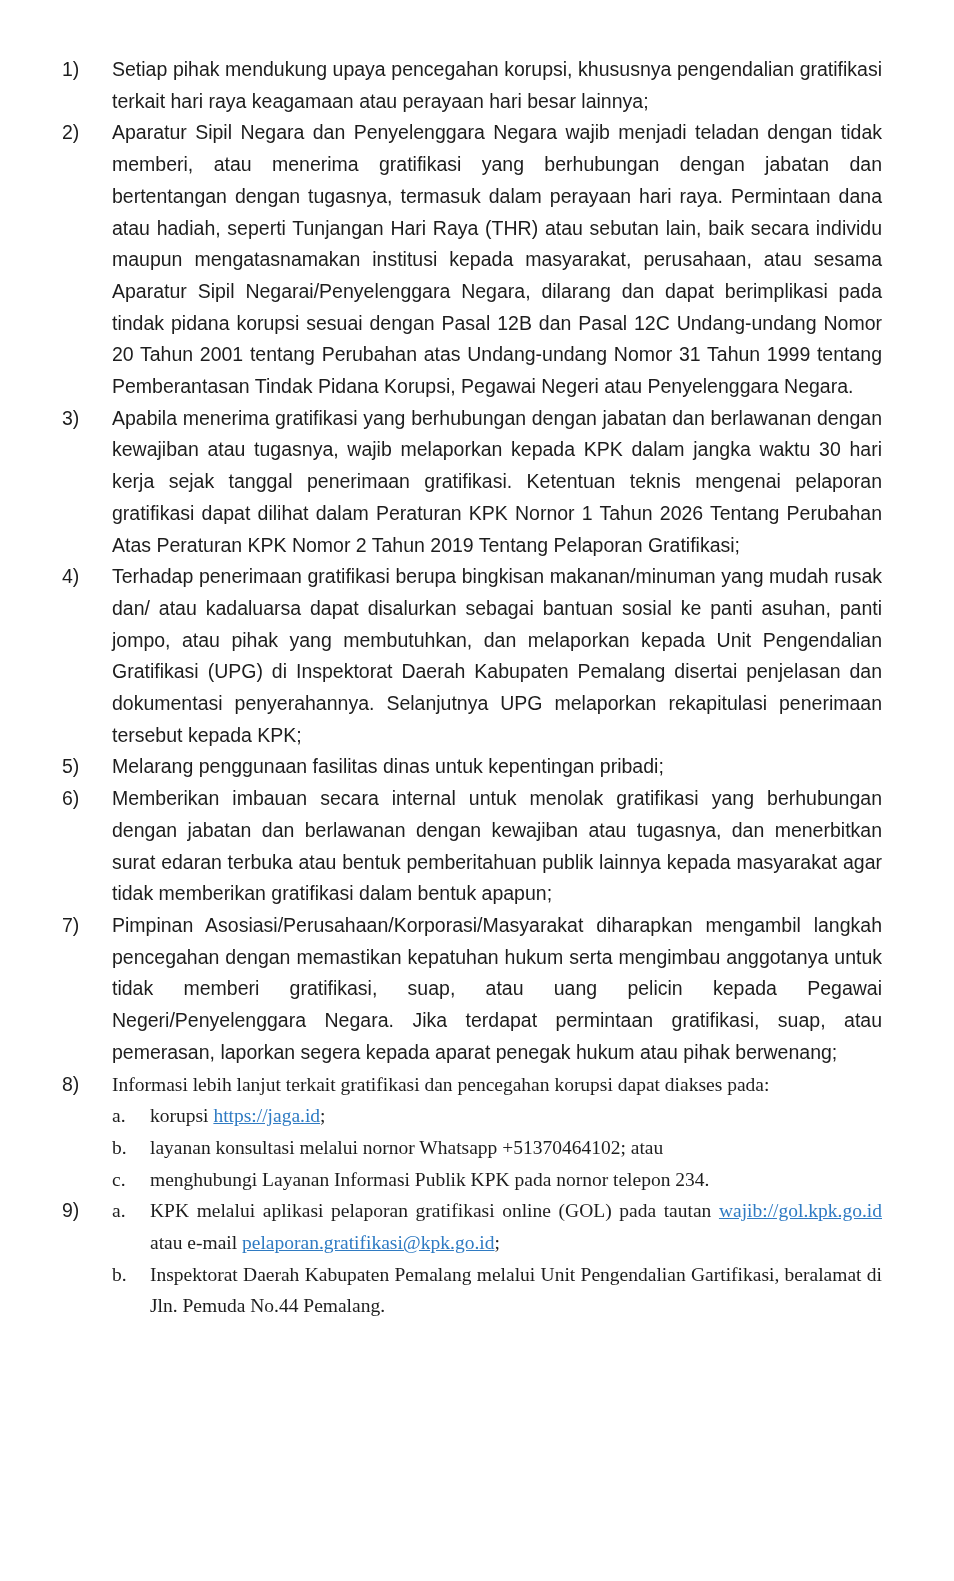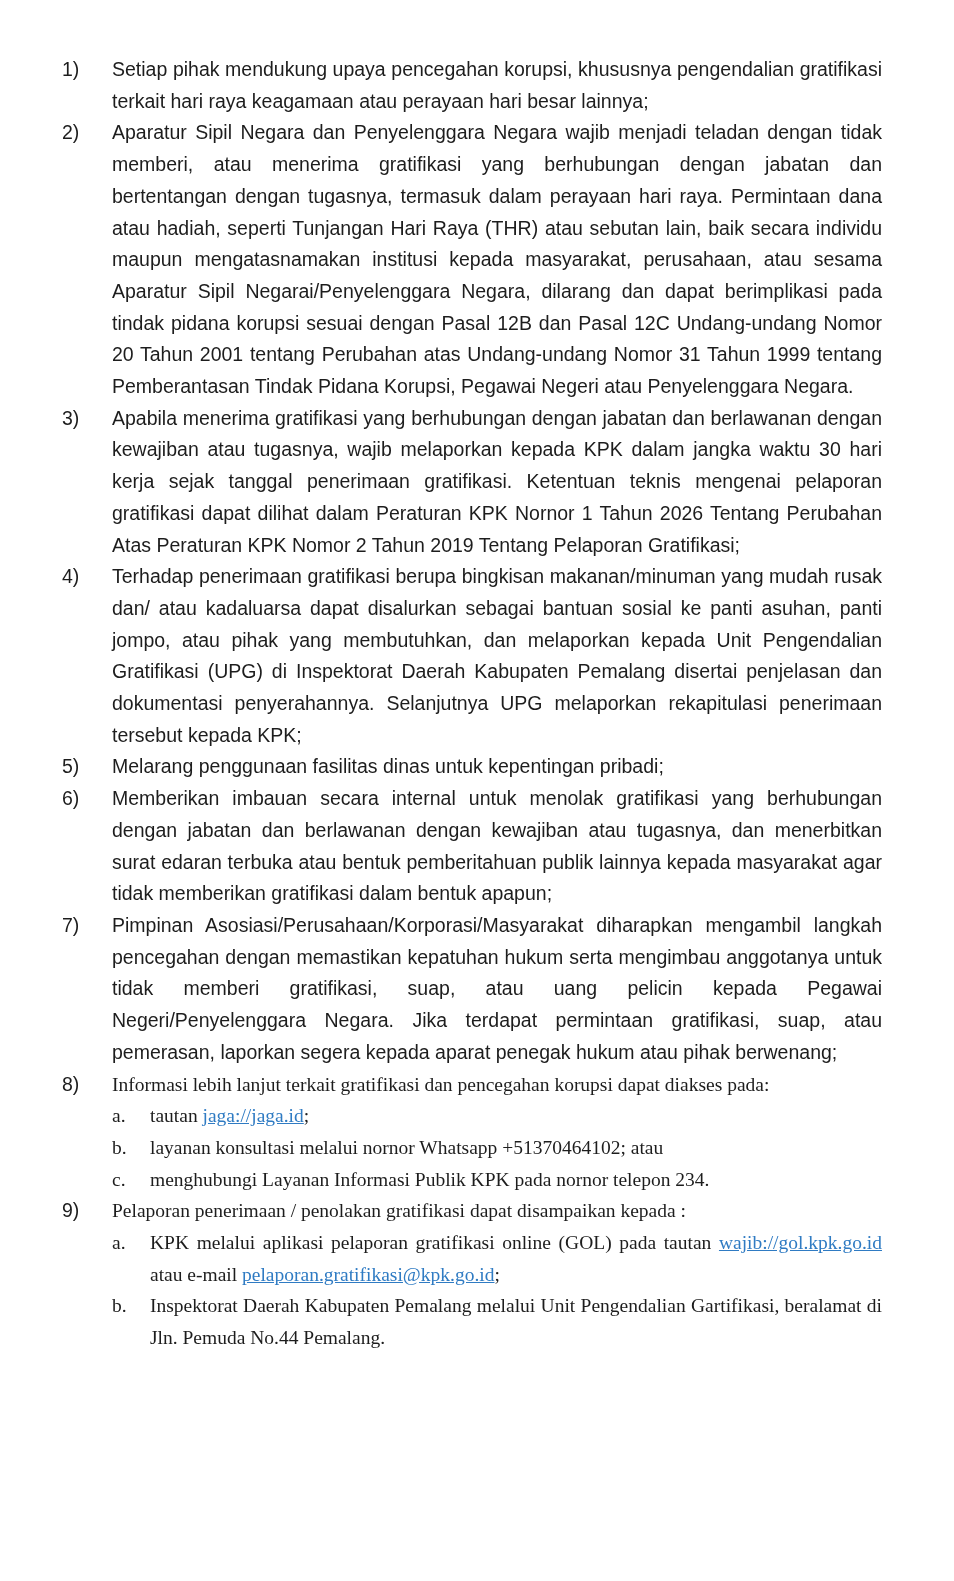--- a/index.html
+++ b/index.html
@@ -107,37 +107,36 @@
     <span class="num">7)</span>
     <p class="txt">Pimpinan Asosiasi/Perusahaan/Korporasi/Masyarakat diharapkan mengambil langkah pencegahan dengan memastikan kepatuhan hukum serta mengimbau anggotanya untuk tidak memberi gratifikasi, suap, atau uang pelicin kepada Pegawai Negeri/Penyelenggara Negara. Jika terdapat permintaan gratifikasi, suap, atau pemerasan, laporkan segera kepada aparat penegak hukum atau pihak berwenang;</p>
   </div>
 
   <div class="item">
     <span class="num">8)</span>
     <div class="txt-col">
       <p class="txt">Informasi lebih lanjut terkait gratifikasi dan pencegahan korupsi dapat diakses pada:</p>
       <div class="sub">
         <span class="sub-num">a.</span>
-        <p class="txt"><span>tautan </span><a class="link">jaga://jaga.id</a><span>;</span></p>
+        <p class="txt"><span>korupsi </span><a class="link">https://jaga.id</a><span>;</span></p>
       </div>
       <div class="sub">
         <span class="sub-num">b.</span>
         <p class="txt">layanan konsultasi melalui nornor Whatsapp +51370464102; atau</p>
       </div>
       <div class="sub">
         <span class="sub-num">c.</span>
         <p class="txt">menghubungi Layanan Informasi Publik KPK pada nornor telepon 234.</p>
       </div>
     </div>
   </div>
 
   <div class="item">
     <span class="num">9)</span>
     <div class="txt-col">
-      <p class="txt">Pelaporan penerimaan / penolakan gratifikasi dapat disampaikan kepada :</p>
       <div class="sub">
         <span class="sub-num">a.</span>
         <p class="txt"><span>KPK melalui aplikasi pelaporan gratifikasi online (GOL) pada tautan </span><a class="link">wajib://gol.kpk.go.id</a><span> atau e-mail </span><a class="link">pelaporan.gratifikasi@kpk.go.id</a><span>;</span></p>
       </div>
       <div class="sub">
         <span class="sub-num">b.</span>
         <p class="txt">Inspektorat Daerah Kabupaten Pemalang melalui Unit Pengendalian Gartifikasi, beralamat di Jln. Pemuda No.44 Pemalang.</p>
       </div>
     </div>
   </div>

